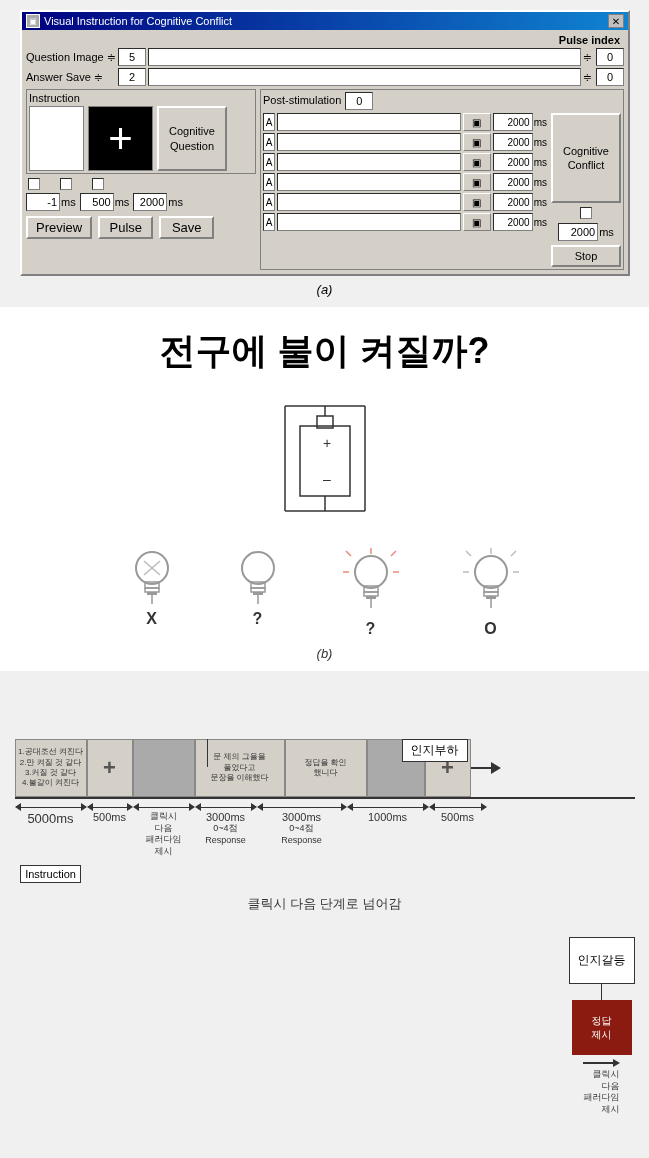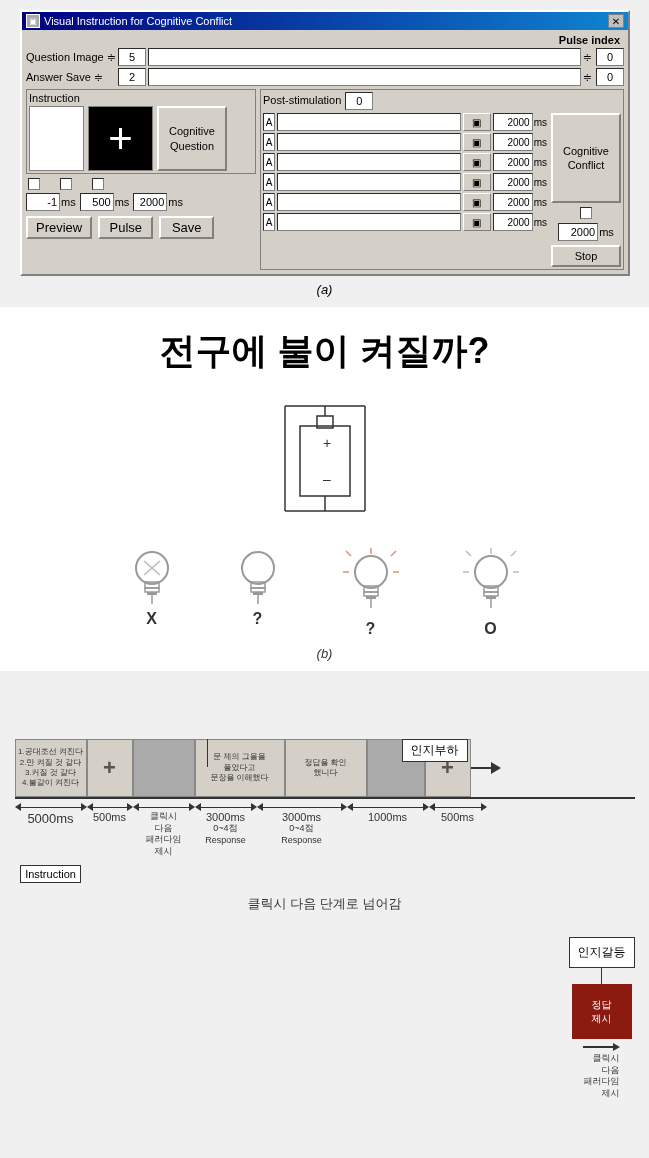--- a/index.html
+++ b/index.html
@@ -415,21 +415,21 @@
       font-size: 13px;
       font-family: 'Malgun Gothic', Arial, sans-serif;
       margin-top: 5px;
       color: #333;
     }
     .conflict-label-box {
       border: 1.5px solid #333;
       background: white;
       font-size: 12px;
       font-family: 'Malgun Gothic', Arial, sans-serif;
-      padding: 6px 8px;
+      padding: 14px 8px;
       text-align: right;
     }
     .conflict-red-inner {
       color: white;
       font-size: 9px;
       font-family: 'Malgun Gothic', Arial, sans-serif;
       text-align: center;
       line-height: 1.3;
     }
 

